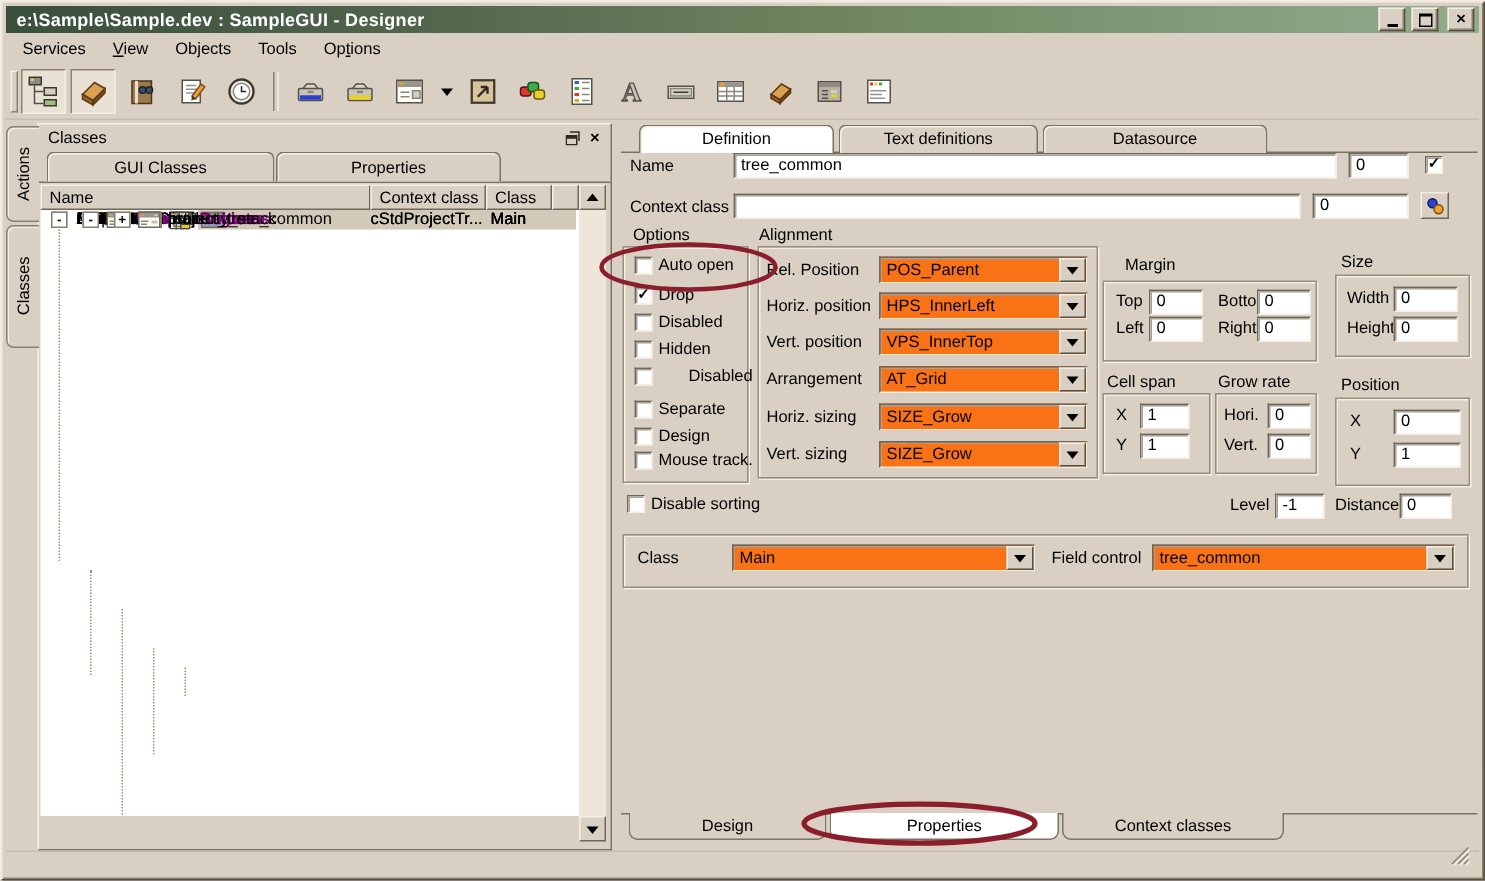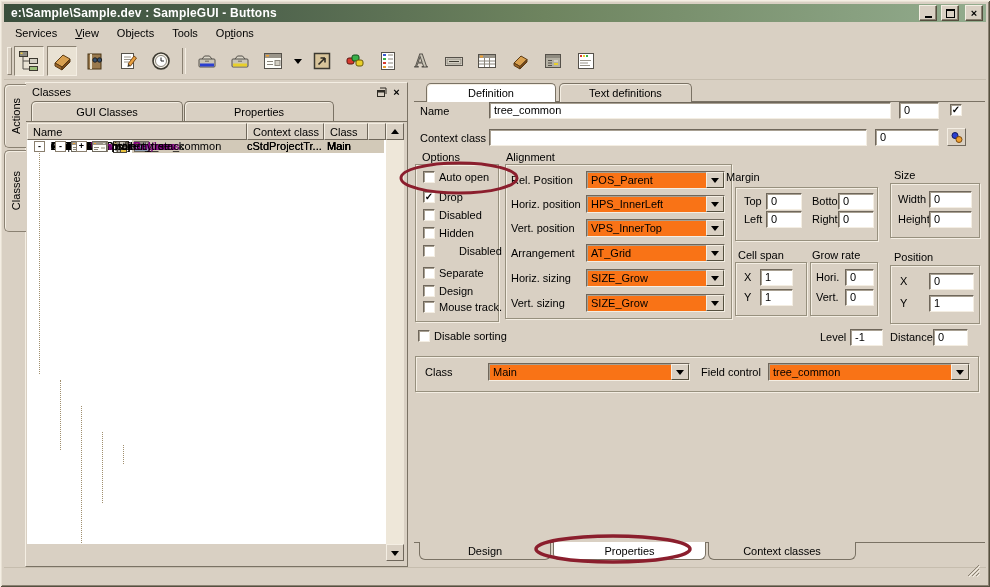--- a/index.html
+++ b/index.html
@@ -68,21 +68,21 @@
   .statusbar{position:absolute;left:4px;right:4px;bottom:4px;height:15px;border-top:1px solid #c6bdae;}
   .grip{position:absolute;right:6px;bottom:6px;line-height:0;}
   .annot{position:absolute;left:0;top:0;pointer-events:none;z-index:60;}
 </style>
 </head>
 <body>
 
 <div class="stage">
   <div class="titlebar">
     <span class="icn" id="app-icon"></span>
-    <span class="title-text">e:\Sample\Sample.dev : SampleGUI - Buttons</span>
+    <span class="title-text">e:\Sample\Sample.dev : SampleGUI - Designer</span>
     <span class="win-btn">
         <span class="glyph-min"></span>
       </span>
     <span class="win-btn">
         <span class="glyph-max"></span>
       </span>
     <span class="win-btn" style="margin-left:2px">
         <span class="glyph-x">×</span>
       </span>
   </div>
@@ -548,20 +548,23 @@
           <span class="tcell" style="left: 300px;">Main</span>
         </div>
       </div>
     </div>
   <div class="panel" id="props-panel" style="left:413px;top:82px;width:573px;height:486px;border-color:#d9d0c3;">
       <div class="htab activewhite" style="left: 12px; top: 0px; width: 130px; height: 19px;">
         <span>Definition</span>
       </div>
       <div class="htab" style="left: 145px; top: 0px; width: 133px; height: 19px;">
         <span>Text definitions</span>
+      </div>
+      <div class="htab" style="left: 281px; top: 0px; width: 150px; height: 19px;">
+        <span>Datasource</span>
       </div>
       <div class="tabline" style="left: 0px; top: 18px; width: 571px;"></div>
       <span class="lbl" style="left: 6px; top: 22px;">Name</span>
       <div class="tfield" style="left: 75px; top: 19px; width: 402px;">tree_common</div>
       <div class="tfield" style="left: 485px; top: 19px; width: 40px;">0</div>
       <div class="cb" style="left: 536px; top: 21px;">✓</div>
       <span class="lbl" style="left: 6px; top: 49px;">Context class</span>
       <div class="tfield" style="left: 75px; top: 46px; width: 378px;"></div>
       <div class="tfield" style="left: 461px; top: 46px; width: 64px;">0</div>
       <div class="sbtn" style="left: 533px; top: 45px; width: 19px; height: 18px;">
@@ -628,21 +631,21 @@
           <span class="tri-down"></span>
         </span>
       </div>
       <span class="lbl" style="left: 97px; top: 214px;">Vert. sizing</span>
       <div class="combo" style="left: 172px; top: 211px; width: 139px;">
         <span class="cval">SIZE_Grow</span>
         <span class="cbtn">
           <span class="tri-down"></span>
         </span>
       </div>
-      <span class="lbl" style="left: 312px; top: 88px;">Margin</span>
+      <span class="lbl" style="left: 336px; top: 88px;">Margin</span>
       <div class="gbox" style="left: 321px; top: 104px; width: 143px; height: 54px;"></div>
       <span class="lbl" style="left: 330px; top: 112px;">Top</span>
       <div class="tfield" style="left: 352px; top: 110px; width: 36px;">0</div>
       <span class="lbl" style="left: 398px; top: 112px;">Bottom</span>
       <div class="tfield" style="left: 424px; top: 110px; width: 36px;">0</div>
       <span class="lbl" style="left: 330px; top: 130px;">Left</span>
       <div class="tfield" style="left: 352px; top: 128px; width: 36px;">0</div>
       <span class="lbl" style="left: 398px; top: 130px;">Right</span>
       <div class="tfield" style="left: 424px; top: 128px; width: 36px;">0</div>
       <span class="lbl" style="left: 324px; top: 166px;">Cell span</span>

